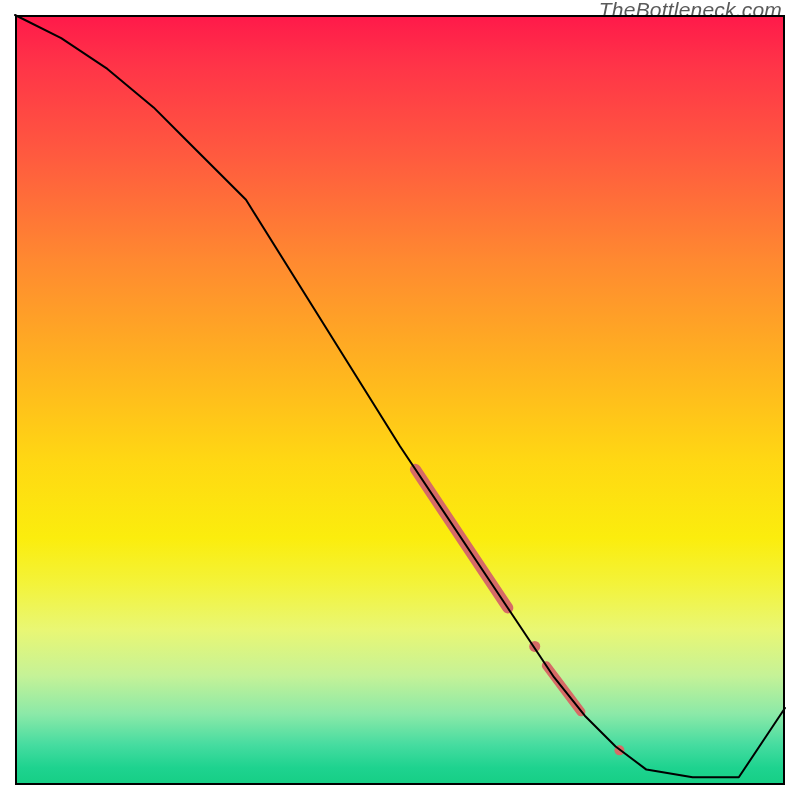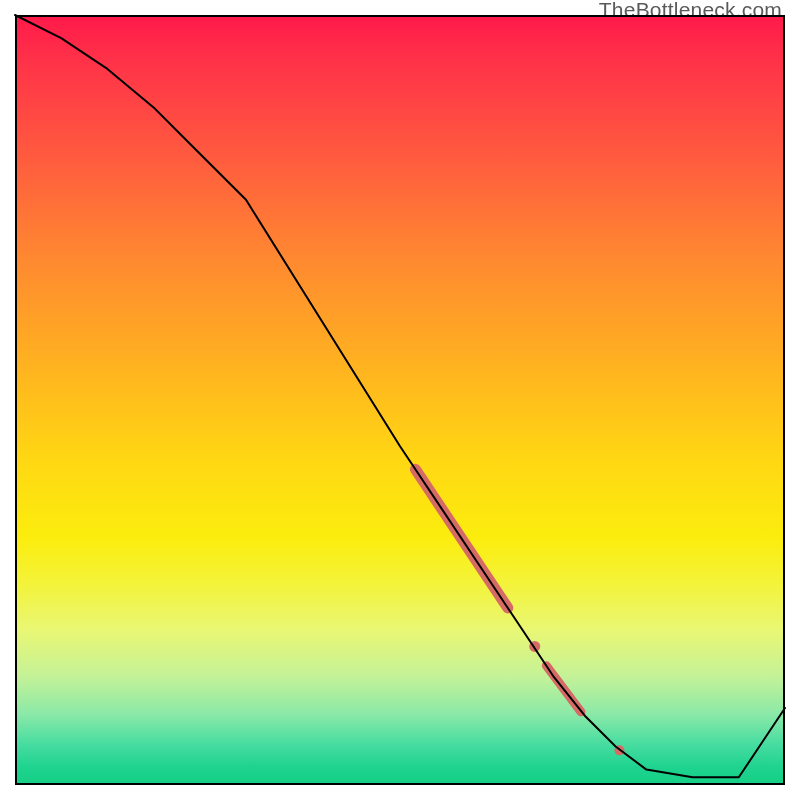--- a/index.html
+++ b/index.html
@@ -8,20 +8,21 @@
     width: 800px;
     height: 800px;
     overflow: hidden;
     background: #ffffff;
     font-family: Arial, Helvetica, sans-serif;
   }
   .chart-container {
     position: relative;
     width: 800px;
     height: 800px;
+    font-style: italic;
   }
   .plot-area {
     position: absolute;
     left: 15px;
     top: 15px;
     width: 770px;
     height: 770px;
     border: 2px solid #000;
     background: linear-gradient(to bottom,
       #ff1a4a 0%,

